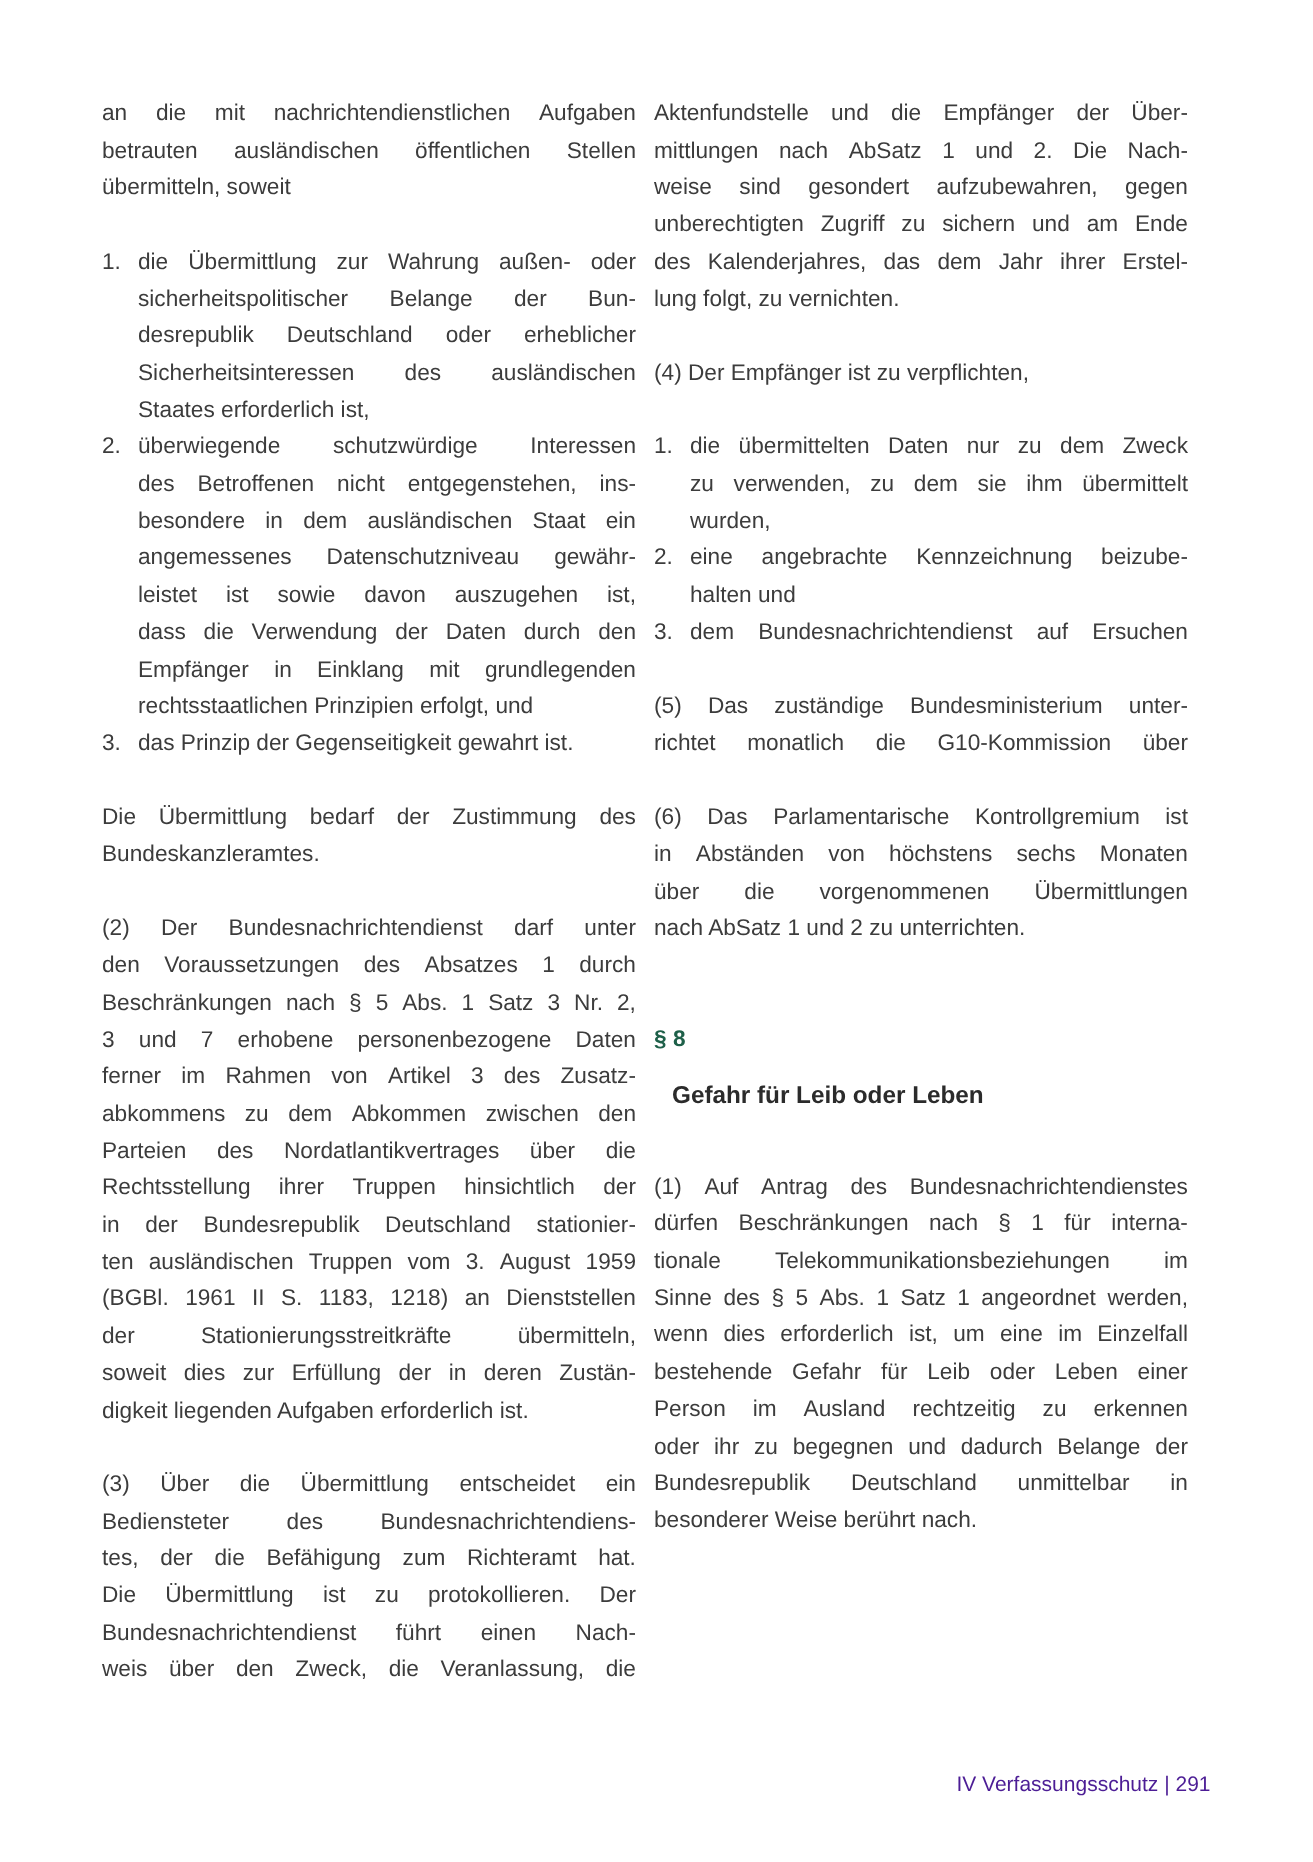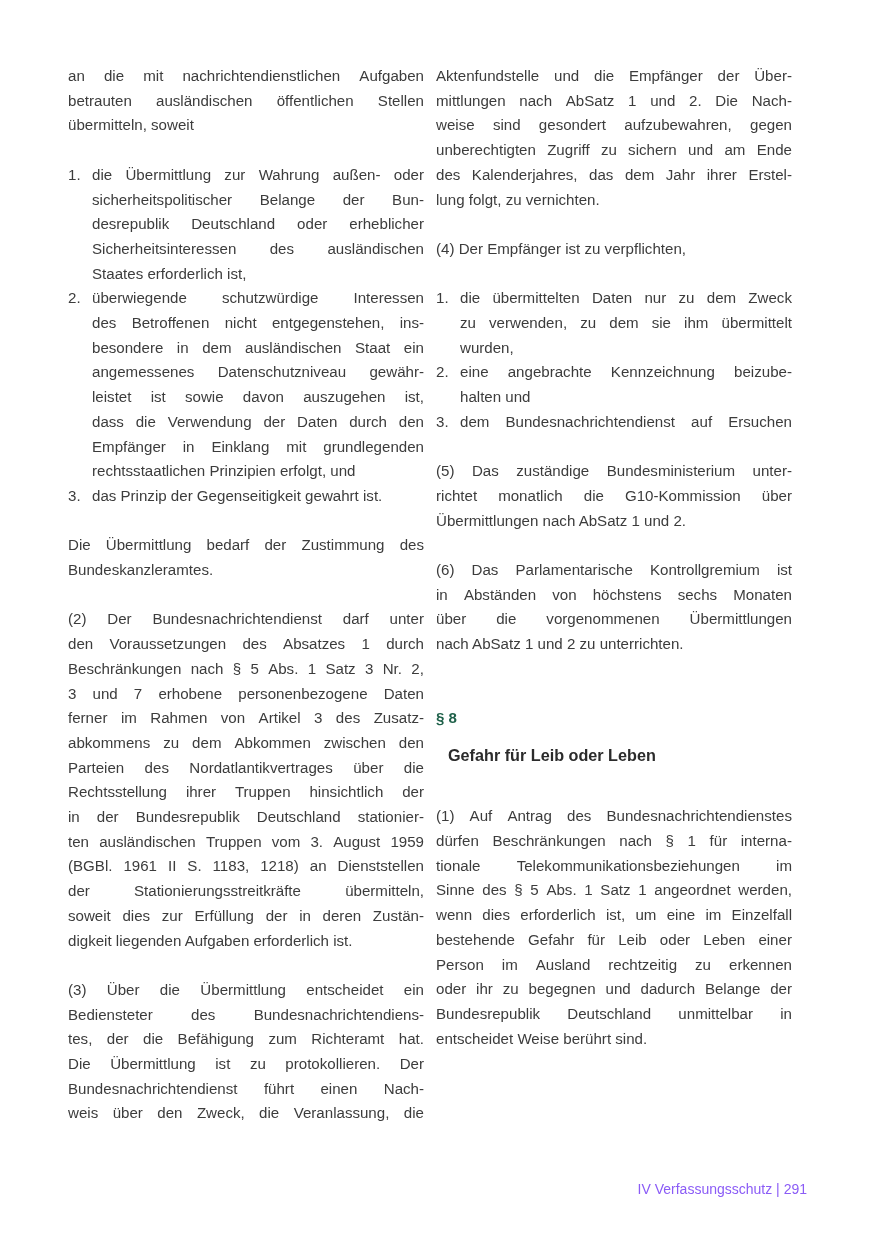--- a/index.html
+++ b/index.html
@@ -109,21 +109,21 @@
   }
   .sec-title-line { display: block; white-space: pre; }
 
   
   .footer {
     position: absolute;
     right: 68px;
     bottom: 42px;
     font-size: 14px;
     line-height: 20px;
-    color: #8b5cf6;
+    color: #4c1d95;
     white-space: pre;
     text-align: right;
   }
 </style>
 </head>
 <body>
 
 <div class="page">
 
   <div class="columns">
@@ -249,21 +249,20 @@
               <div class="lines">
                 <div class="ln"><span class="w">dem</span><span class="w">Bundesnachrichtendienst</span><span class="w">auf</span><span class="w">Ersuchen</span></div>
               </div>
             </div>
           </div>
         </div>
         <div class="para">
           <div class="lines">
             <div class="ln"><span class="w">(5)</span><span class="w">Das</span><span class="w">zuständige</span><span class="w">Bundesministerium</span><span class="w">unter-</span></div>
             <div class="ln"><span class="w">richtet</span><span class="w">monatlich</span><span class="w">die</span><span class="w">G10-Kommission</span><span class="w">über</span></div>
-            <div class="ln last">Übermittlungen nach AbSatz 1 und 2.</div>
           </div>
         </div>
         <div class="para">
           <div class="lines">
             <div class="ln"><span class="w">(6)</span><span class="w">Das</span><span class="w">Parlamentarische</span><span class="w">Kontrollgremium</span><span class="w">ist</span></div>
             <div class="ln"><span class="w">in</span><span class="w">Abständen</span><span class="w">von</span><span class="w">höchstens</span><span class="w">sechs</span><span class="w">Monaten</span></div>
             <div class="ln"><span class="w">über</span><span class="w">die</span><span class="w">vorgenommenen</span><span class="w">Übermittlungen</span></div>
             <div class="ln last">nach AbSatz 1 und 2 zu unterrichten.</div>
           </div>
         </div>
@@ -277,21 +276,21 @@
           <div class="lines">
             <div class="ln"><span class="w">(1)</span><span class="w">Auf</span><span class="w">Antrag</span><span class="w">des</span><span class="w">Bundesnachrichtendienstes</span></div>
             <div class="ln"><span class="w">dürfen</span><span class="w">Beschränkungen</span><span class="w">nach</span><span class="w">§</span><span class="w">1</span><span class="w">für</span><span class="w">interna-</span></div>
             <div class="ln"><span class="w">tionale</span><span class="w">Telekommunikationsbeziehungen</span><span class="w">im</span></div>
             <div class="ln"><span class="w">Sinne</span><span class="w">des</span><span class="w">§</span><span class="w">5</span><span class="w">Abs.</span><span class="w">1</span><span class="w">Satz</span><span class="w">1</span><span class="w">angeordnet</span><span class="w">werden,</span></div>
             <div class="ln"><span class="w">wenn</span><span class="w">dies</span><span class="w">erforderlich</span><span class="w">ist,</span><span class="w">um</span><span class="w">eine</span><span class="w">im</span><span class="w">Einzelfall</span></div>
             <div class="ln"><span class="w">bestehende</span><span class="w">Gefahr</span><span class="w">für</span><span class="w">Leib</span><span class="w">oder</span><span class="w">Leben</span><span class="w">einer</span></div>
             <div class="ln"><span class="w">Person</span><span class="w">im</span><span class="w">Ausland</span><span class="w">rechtzeitig</span><span class="w">zu</span><span class="w">erkennen</span></div>
             <div class="ln"><span class="w">oder</span><span class="w">ihr</span><span class="w">zu</span><span class="w">begegnen</span><span class="w">und</span><span class="w">dadurch</span><span class="w">Belange</span><span class="w">der</span></div>
             <div class="ln"><span class="w">Bundesrepublik</span><span class="w">Deutschland</span><span class="w">unmittelbar</span><span class="w">in</span></div>
-            <div class="ln last">entscheidet Weise berührt sind.</div>
+            <div class="ln last">besonderer Weise berührt nach.</div>
           </div>
         </div>
       </div>
   </div>
 
   <div class="footer">IV Verfassungsschutz | 291</div>
 
 </div>
 
 </body></html>

